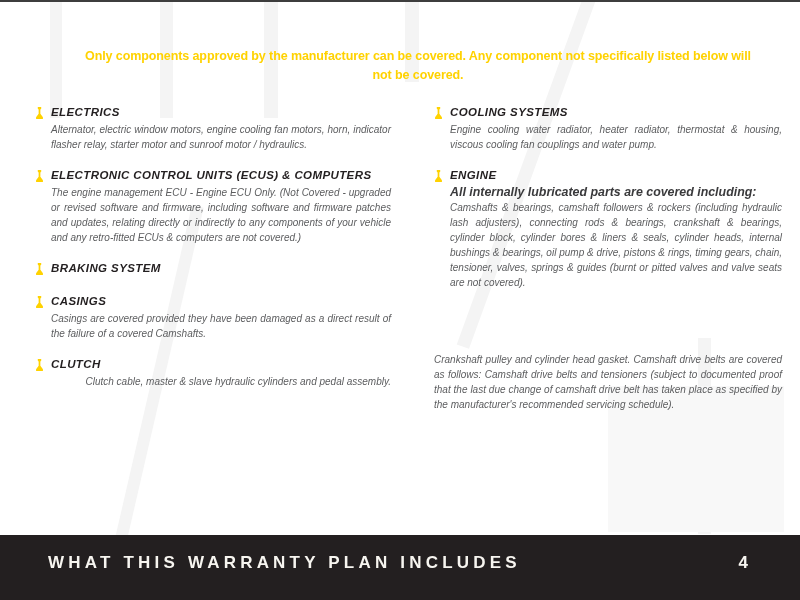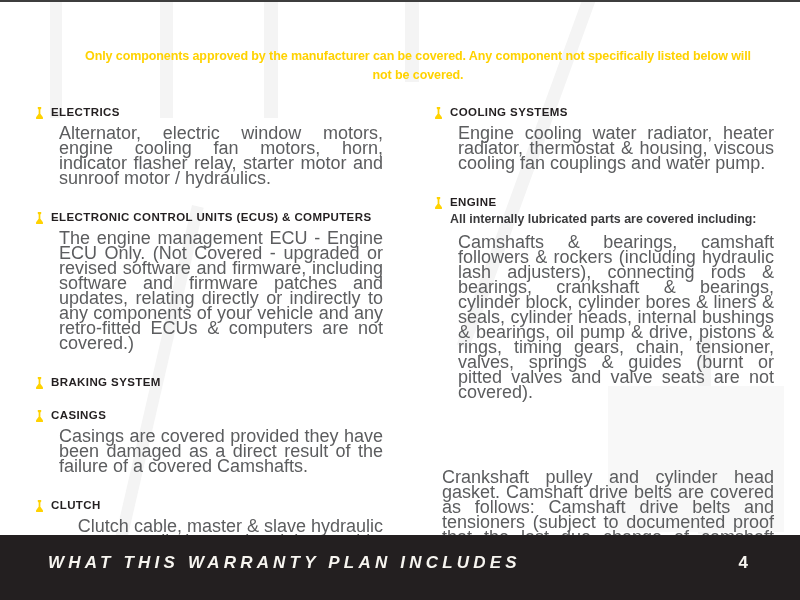--- a/index.html
+++ b/index.html
@@ -24,50 +24,50 @@
     line-height:19px; color:#ffd200;margin-left:36px;
   }
 
   .col { position:absolute; top:106px; z-index:2; }
   .col-left  { left:35px;  width:356px; }
   .col-right { left:434px; width:348px; }
 
   .section { display:flex; margin-bottom:17px; }
   .icon-cell { width:9px; flex:none; margin-right:7px; padding-top:1px; }
   .icon-cell svg { display:block; }
-  .sec-content { flex:1; min-width:0; }
+  .sec-content { flex:1; min-width:0;font-style:italic; }
 
   h3.sec-heading {
     margin:0 0 4px 0;
     font-size:11.5px; font-weight:bold; color:#231f20;
     letter-spacing:0.4px;
   }
   p.sec-body {
-    margin:8px;
-    font-size:18px; line-height:15px; color:#5c5d5f;
+    margin:0;
+    font-size:10px; line-height:15px; color:#5c5d5f;
     text-align:justify;
   }
   p.no-justify { text-align:right; }
   p.lead {
     margin:0;
     font-size:12.4px; line-height:15px; font-weight:bold; color:#3a3a3c;
     text-align:left;
   }
   .also-covered { margin-top:42px; }
   .also-covered .sec-body { margin-top:20px; }
 
   .footer {
     position:absolute; left:0; top:535px; width:800px; height:65px;
     background:#231f20; z-index:3;
     display:flex; align-items:center; justify-content:space-between;
     box-sizing:border-box; padding:0 52px 10px 48px;
   }
   .footer-title {
     font-size:17px; font-weight:bold; letter-spacing:4.2px;
-    color:#f7f5f0; white-space:nowrap;font-style:italic;
+    color:#f7f5f0; white-space:nowrap;
   }
   .footer-page {
     font-size:17px; font-weight:bold; color:#f7f5f0;
   }
 </style>
 </head>
 <body>
 
 <div class="page">
 

